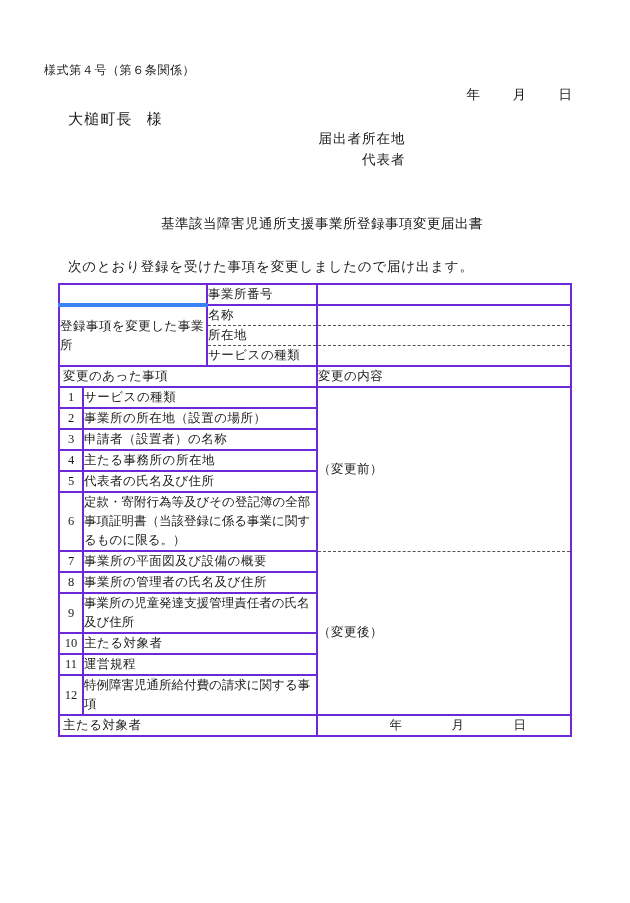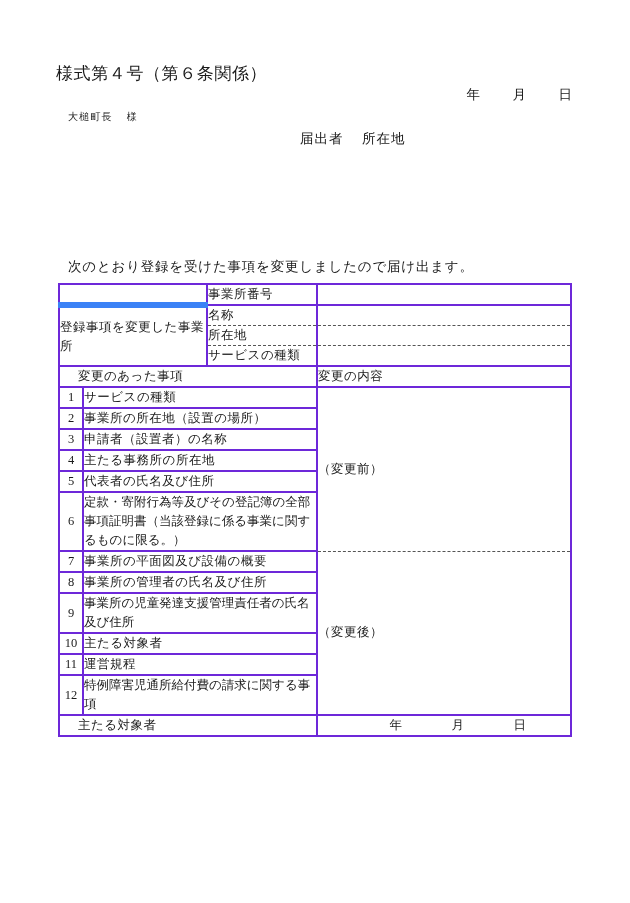--- a/index.html
+++ b/index.html
@@ -18,23 +18,23 @@
   }
   .page {
     position: absolute;
     inset: 0;
     padding: 0;
   }
 
   
   .form-no {
     position: absolute;
-    left: 56px;
+    left: 44px;
     top: 62px;
-    font-size: 17px;
+    font-size: 12px;
     letter-spacing: 0.6px;
     white-space: nowrap;
   }
   .date-line {
     position: absolute;
     right: 58px;
     top: 86px;
     font-size: 13.5px;
     white-space: nowrap;
   }
@@ -42,41 +42,42 @@
     display: inline-block;
     min-width: 46px;
     text-align: left;
   }
   .date-line .g.last { min-width: 0; }
 
   .addressee {
     position: absolute;
     left: 68px;
     top: 110px;
-    font-size: 10px;
+    font-size: 15px;
     letter-spacing: 1.2px;
     white-space: nowrap;
   }
   .addressee .sama { margin-left: 14px; }
 
   .filer {
     position: absolute;
     left: 300px;
     top: 128px;
     font-size: 13.5px;
   }
   .filer-row {
     display: flex;
     align-items: baseline;
     line-height: 21px;
     white-space: nowrap;
   }
   .filer-label {
     width: 62px;
     letter-spacing: 1px;
+    text-align: right;
   }
   .filer-value {
     width: 58px;
     text-align: left;
     letter-spacing: 1px;
   }
 
   .doc-title {
     position: absolute;
     left: 0;
@@ -110,21 +111,21 @@
   .tbl td {
     border: 2px solid #6d28d9;
     padding: 0;
     vertical-align: middle;
     line-height: 19px;
   }
   .cell-pad {
     padding: 3px 6px 3px 8px;
     letter-spacing: 0.5px;
   }
-  .cell-pad.tight { padding-left: 18px; }
+  .cell-pad.tight { padding-left: 3px; }
 
   
   td.dot-bottom { border-bottom: 1px dashed #555; }
   td.dot-top    { border-top: 1px dashed #555; }
 
   .num {
     text-align: center;
     letter-spacing: 0;
     font-size: 12.5px;
   }
@@ -175,42 +176,47 @@
 
   <div class="addressee">
     <span>大槌町長</span><span class="sama">様</span>
   </div>
 
   <div class="filer">
     <div class="filer-row">
       <span class="filer-label">届出者</span>
       <span class="filer-value">所在地</span>
     </div>
+    <div class="filer-row">
+      <span class="filer-label"></span>
+      <span class="filer-value">代表者</span>
+    </div>
   </div>
 
+  <div class="doc-title">基準該当障害児通所支援事業所登録事項変更届出書</div>
 
   <div class="lead">次のとおり登録を受けた事項を変更しましたので届け出ます。</div>
 
   <table class="tbl">
     <colgroup>
       <col style="width:24px">
       <col style="width:124px">
       <col style="width:110px">
       <col style="width:254px">
     </colgroup>
     <tbody>
 
       <tr>
         <td colspan="2" style="border-bottom:none;"></td>
         <td class="cell-pad">事業所番号</td>
         <td class="cell-pad"></td>
       </tr>
 
       <tr>
-        <td colspan="2" rowspan="3" class="hdr-label" style="border-top:6px solid #3b82f6;">登録事項を変更した事業所</td>
+        <td colspan="2" rowspan="3" class="hdr-label" style="border-top:4px solid #3b82f6;">登録事項を変更した事業所</td>
         <td class="cell-pad dot-bottom">名称</td>
         <td class="cell-pad dot-bottom"></td>
       </tr>
       <tr>
         <td class="cell-pad dot-bottom dot-top">所在地</td>
         <td class="cell-pad dot-bottom dot-top"></td>
       </tr>
       <tr>
         <td class="cell-pad dot-top">サービスの種類</td>
         <td class="cell-pad dot-top"></td>

